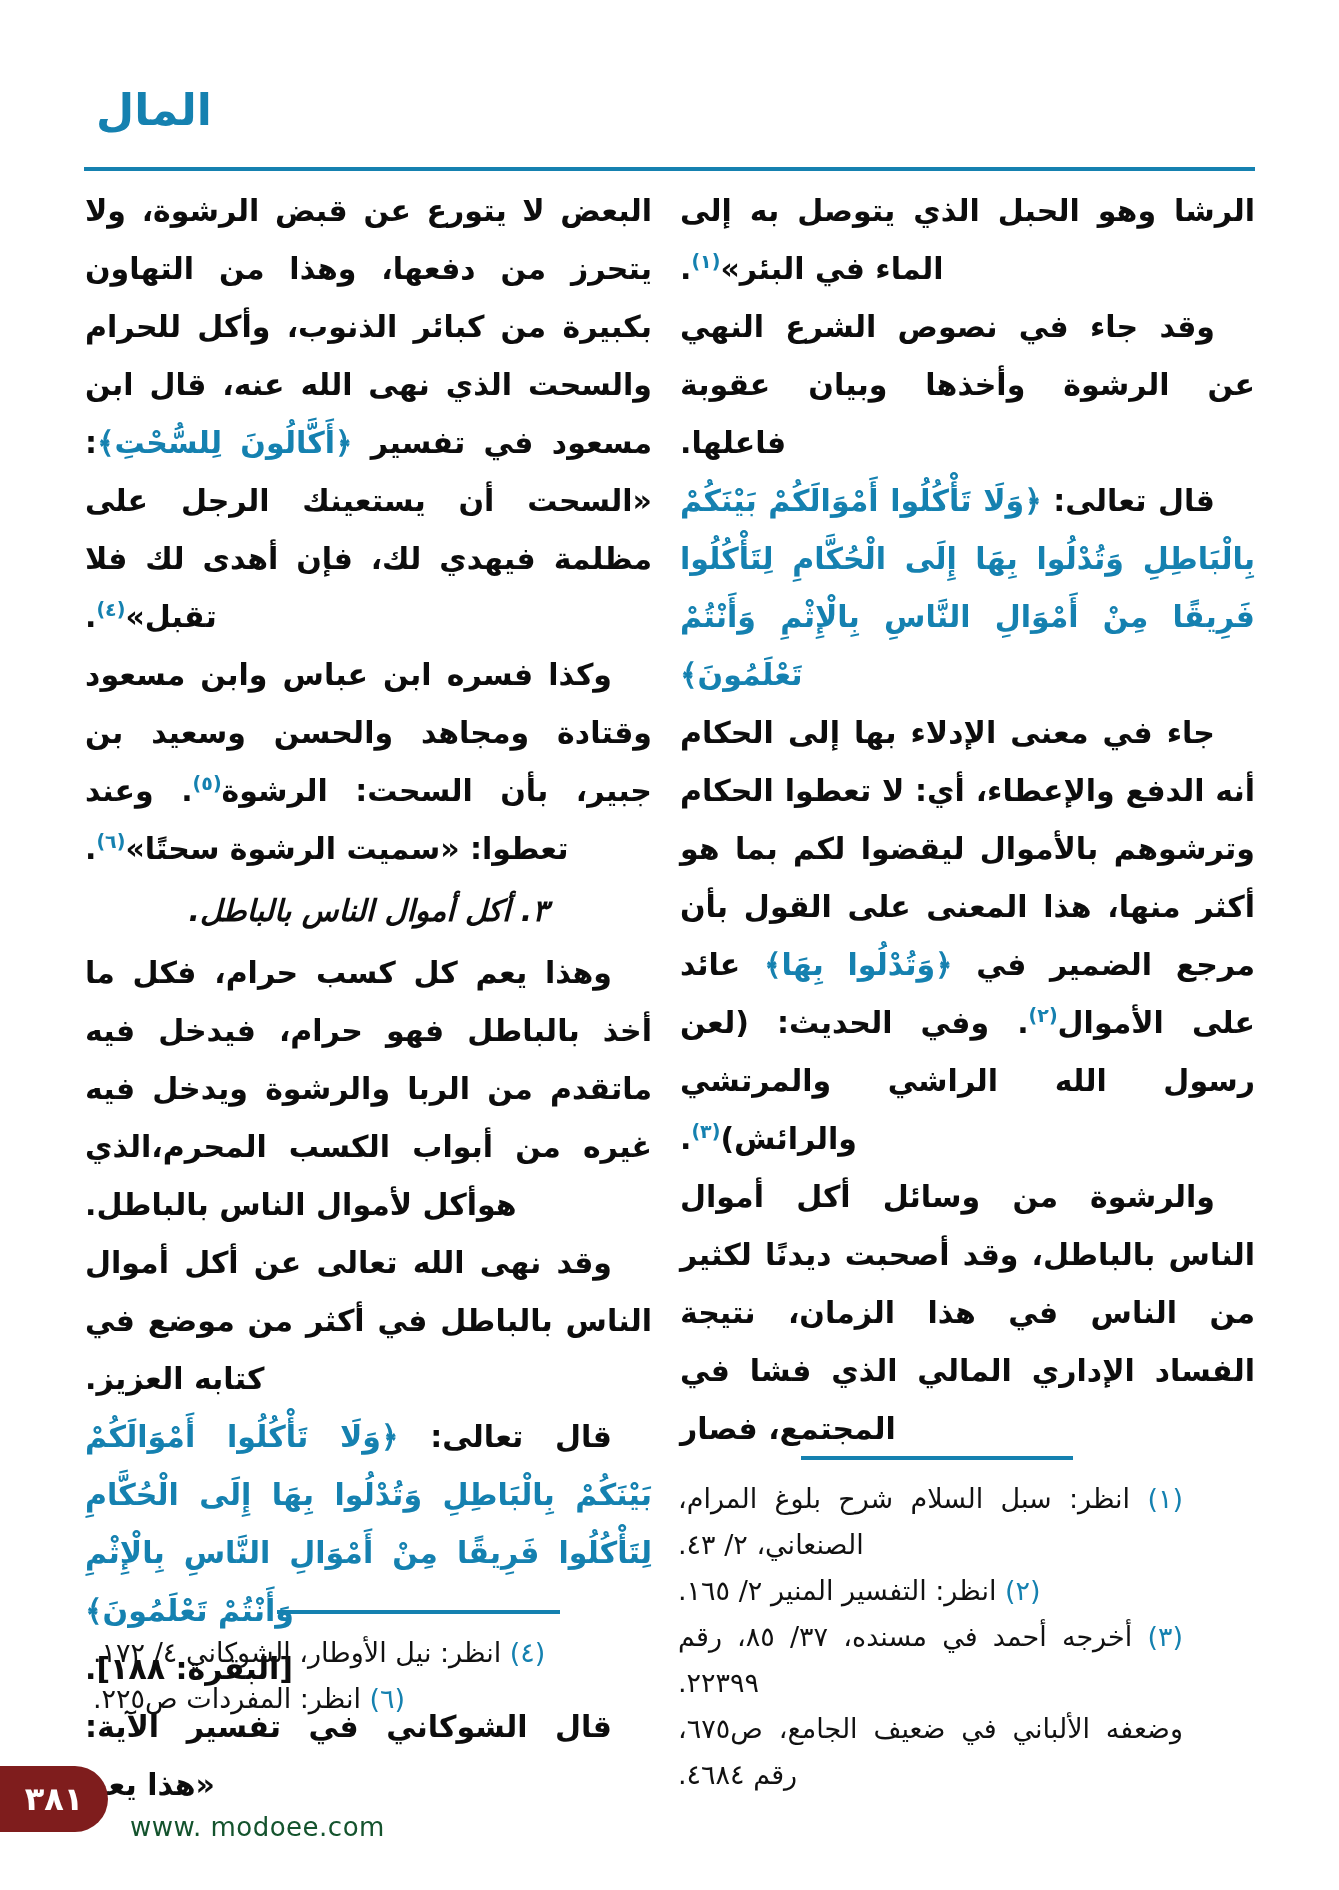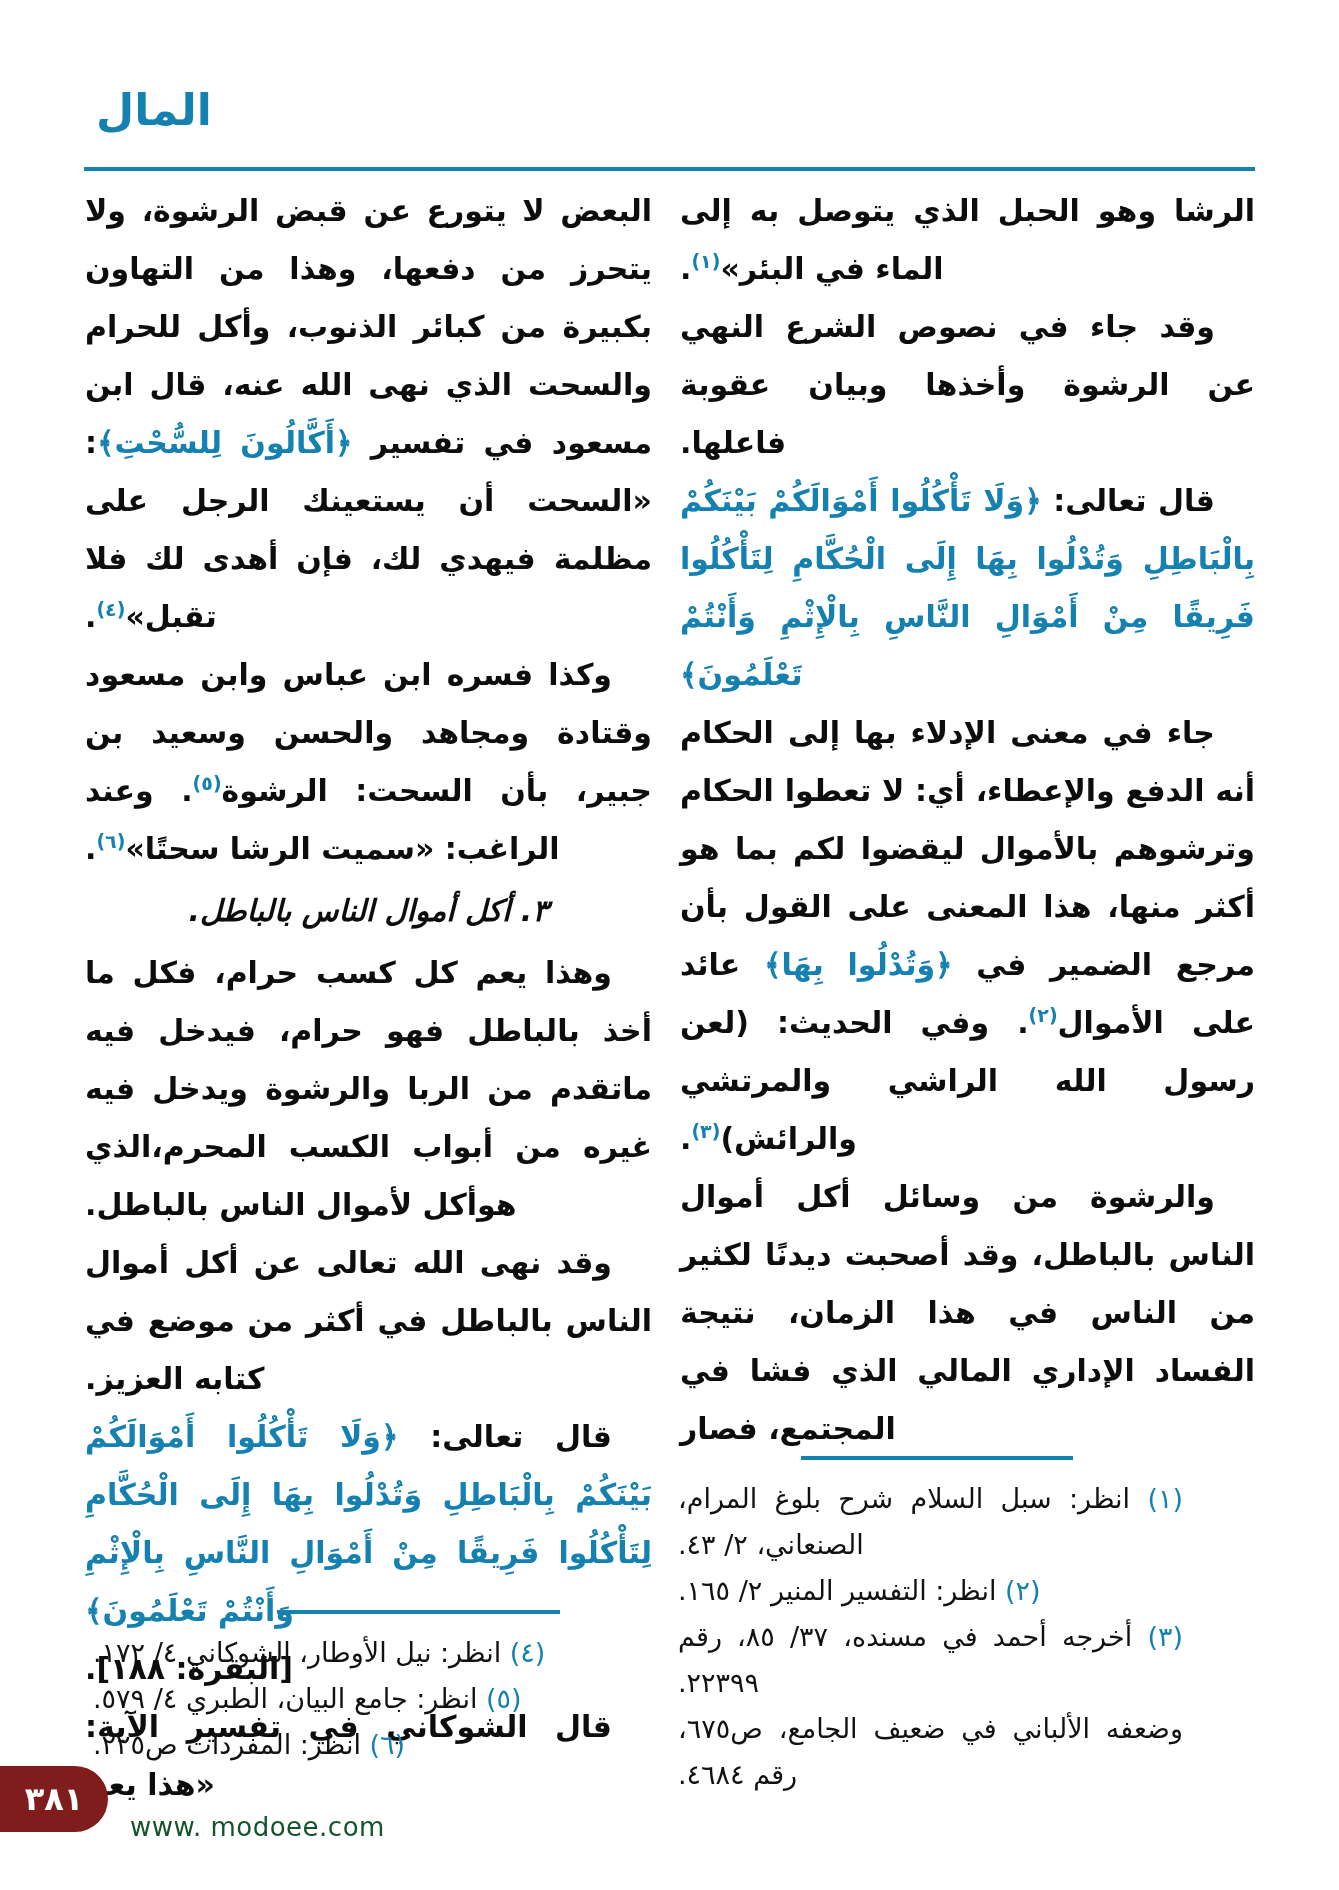--- a/index.html
+++ b/index.html
@@ -63,41 +63,40 @@
 
   <div class="col col-right" id="col-right">
       <p class="para"><span class="run-b">الرشا وهو الحبل الذي يتوصل به إلى الماء في البئر»</span><span class="run-sup">(١)</span><span class="run-b">.</span></p>
       <p class="para indent"><span class="run-b">وقد جاء في نصوص الشرع النهي عن الرشوة وأخذها وبيان عقوبة فاعلها.</span></p>
       <p class="para indent"><span class="run-b">قال تعالى: </span><span class="run-q">﴿وَلَا تَأْكُلُوا أَمْوَالَكُمْ بَيْنَكُمْ بِالْبَاطِلِ وَتُدْلُوا بِهَا إِلَى الْحُكَّامِ لِتَأْكُلُوا فَرِيقًا مِنْ أَمْوَالِ النَّاسِ بِالْإِثْمِ وَأَنْتُمْ تَعْلَمُونَ﴾</span></p>
       <p class="para indent"><span class="run-b">جاء في معنى الإدلاء بها إلى الحكام أنه الدفع والإعطاء، أي: لا تعطوا الحكام وترشوهم بالأموال ليقضوا لكم بما هو أكثر منها، هذا المعنى على القول بأن مرجع الضمير في </span><span class="run-q">﴿وَتُدْلُوا بِهَا﴾</span><span class="run-b"> عائد على الأموال</span><span class="run-sup">(٢)</span><span class="run-b">. وفي الحديث: (لعن رسول الله الراشي والمرتشي والرائش)</span><span class="run-sup">(٣)</span><span class="run-b">.</span></p>
       <p class="para indent"><span class="run-b">والرشوة من وسائل أكل أموال الناس بالباطل، وقد أصحبت ديدنًا لكثير من الناس في هذا الزمان، نتيجة الفساد الإداري المالي الذي فشا في المجتمع، فصار</span></p>
     </div>
   <div class="col col-left" id="col-left">
       <p class="para"><span class="run-b">البعض لا يتورع عن قبض الرشوة، ولا يتحرز من دفعها، وهذا من التهاون بكبيرة من كبائر الذنوب، وأكل للحرام والسحت الذي نهى الله عنه، قال ابن مسعود في تفسير </span><span class="run-q">﴿أَكَّالُونَ لِلسُّحْتِ﴾</span><span class="run-b">: «السحت أن يستعينك الرجل على مظلمة فيهدي لك، فإن أهدى لك فلا تقبل»</span><span class="run-sup">(٤)</span><span class="run-b">.</span></p>
-      <p class="para indent"><span class="run-b">وكذا فسره ابن عباس وابن مسعود وقتادة ومجاهد والحسن وسعيد بن جبير، بأن السحت: الرشوة</span><span class="run-sup">(٥)</span><span class="run-b">. وعند الراغب: «سميت الرشا سحتًا»</span><span class="run-sup">(٦)</span><span class="run-b">.</span></p>
+      <p class="para indent"><span class="run-b">وكذا فسره ابن عباس وابن مسعود وقتادة ومجاهد والحسن وسعيد بن جبير، بأن السحت: الرشوة</span><span class="run-sup">(٥)</span><span class="run-b">. وعند تعطوا: «سميت الرشوة سحتًا»</span><span class="run-sup">(٦)</span><span class="run-b">.</span></p>
       <p class="heading"><span class="run-b">٣. أكل أموال الناس بالباطل.</span></p>
       <p class="para indent"><span class="run-b">وهذا يعم كل كسب حرام، فكل ما أخذ بالباطل فهو حرام، فيدخل فيه ماتقدم من الربا والرشوة ويدخل فيه غيره من أبواب الكسب المحرم،الذي هوأكل لأموال الناس بالباطل.</span></p>
       <p class="para indent"><span class="run-b">وقد نهى الله تعالى عن أكل أموال الناس بالباطل في أكثر من موضع في كتابه العزيز.</span></p>
       <p class="para indent"><span class="run-b">قال تعالى: </span><span class="run-q">﴿وَلَا تَأْكُلُوا أَمْوَالَكُمْ بَيْنَكُمْ بِالْبَاطِلِ وَتُدْلُوا بِهَا إِلَى الْحُكَّامِ لِتَأْكُلُوا فَرِيقًا مِنْ أَمْوَالِ النَّاسِ بِالْإِثْمِ وَأَنْتُمْ تَعْلَمُونَ﴾</span></p>
       <p class="line-left"><span class="run-b">[البقرة: ١٨٨].</span></p>
       <p class="para indent"><span class="run-b">قال الشوكاني في تفسير الآية: «هذا يعم</span></p>
     </div>
 
   <div class="fn-sep fn-sep-right"></div>
   <div class="fn-block fn-block-right" id="fn-right">
       <div class="fn-item"><span class="fn-num">(١) </span><span>انظر: سبل السلام شرح بلوغ المرام، الصنعاني، ٢/ ٤٣.</span></div>
       <div class="fn-item"><span class="fn-num">(٢) </span><span>انظر: التفسير المنير ٢/ ١٦٥.</span></div>
       <div class="fn-item"><span class="fn-num">(٣) </span><span>أخرجه أحمد في مسنده، ٣٧/ ٨٥، رقم ٢٢٣٩٩.</span></div>
       <div class="fn-item no-num"><span>وضعفه الألباني في ضعيف الجامع، ص٦٧٥، رقم ٤٦٨٤.</span></div>
     </div>
 
   <div class="fn-sep fn-sep-left"></div>
   <div class="fn-block fn-block-left" id="fn-left">
       <div class="fn-item"><span class="fn-num">(٤) </span><span>انظر: نيل الأوطار، الشوكاني ٤/ ١٧٢.</span></div>
-      <div class="fn-item"><span class="fn-num">(٥) </span><span>انظر: جامع البيان، الطبري ٤/ ٥٧٩.</span></div>
       <div class="fn-item"><span class="fn-num">(٦) </span><span>انظر: المفردات ص٢٢٥.</span></div>
     </div>
 
   <div class="page-badge">
     <span>٣٨١</span>
   </div>
   <div class="website">www. modoee.com</div>
 </div>
 
 </body></html>

